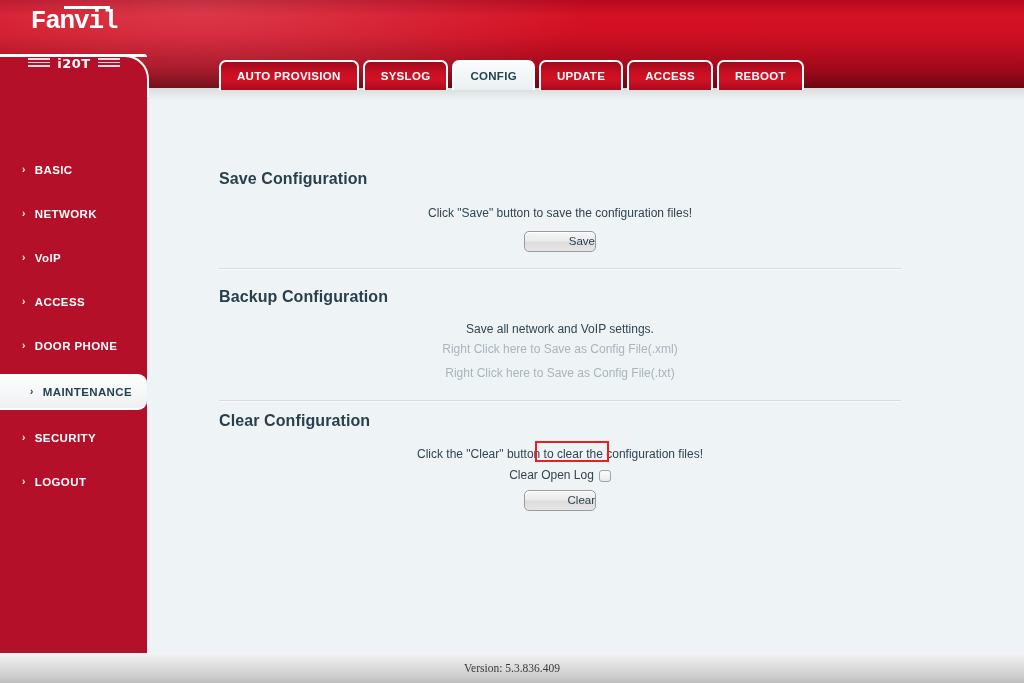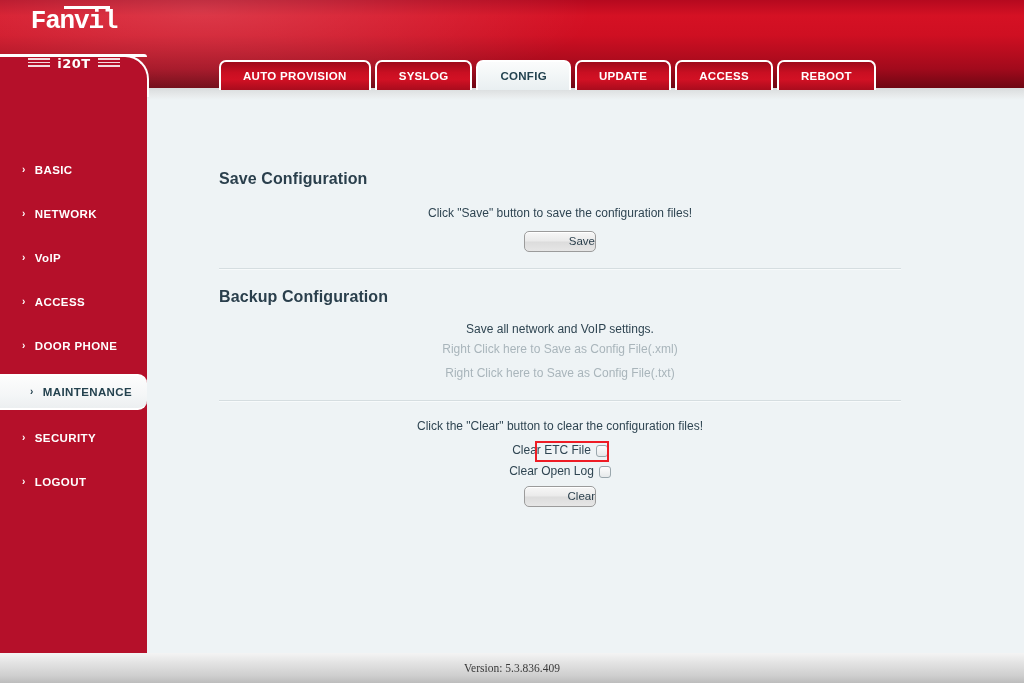--- a/index.html
+++ b/index.html
@@ -120,21 +120,21 @@
   #tabs {
     position: absolute;
     left: 219px; top: 60px;
     height: 30px;
     display: flex;
     z-index: 5;
   }
   .tab {
     height: 30px;
     box-sizing: border-box;
-    padding: 0 22px;
+    padding: 0 16px;
     margin-right: 4px;
     display: flex;
     align-items: center;
     justify-content: center;
     font-size: 11.5px;
     font-weight: bold;
     letter-spacing: 0.3px;
     color: #ffffff;
     background: linear-gradient(180deg, #9e0a1b 0%, #c90f22 38%, #d21124 62%, #a90c1d 100%);
     border: 2px solid #ffffff;
@@ -391,26 +391,23 @@
 
     <div class="section-title" style="margin-top:18px;">Backup Configuration</div>
     <div class="centered" style="margin-top:14px;">
       <div class="body-line">Save all network and VoIP settings.</div>
       <div class="muted-link">Right Click here to Save as Config File(.xml)</div>
       <div class="muted-link" style="margin-top:3px;">Right Click here to Save as Config File(.txt)</div>
     </div>
 
     <div class="divider" style="margin-top:16px;"></div>
 
+    <div class="section-title" style="margin-top:10px;">Clear Configuration</div>
     <div class="centered" style="margin-top:15px;">
       <div class="body-line">Click the "Clear" button to clear the configuration files!</div>
-      <div class="cb-row" style="margin-top:5px;">
-        <span class="body-line">Clear ETC File</span>
-        <span class="cb"></span>
-      </div>
       <div class="cb-row" style="margin-top:2px;">
         <span class="body-line">Clear Open Log</span>
         <span class="cb"></span>
       </div>
       <div style="margin-top:5px;">
         <button class="btn">Clear</button>
       </div>
     </div>
 
   </div>

